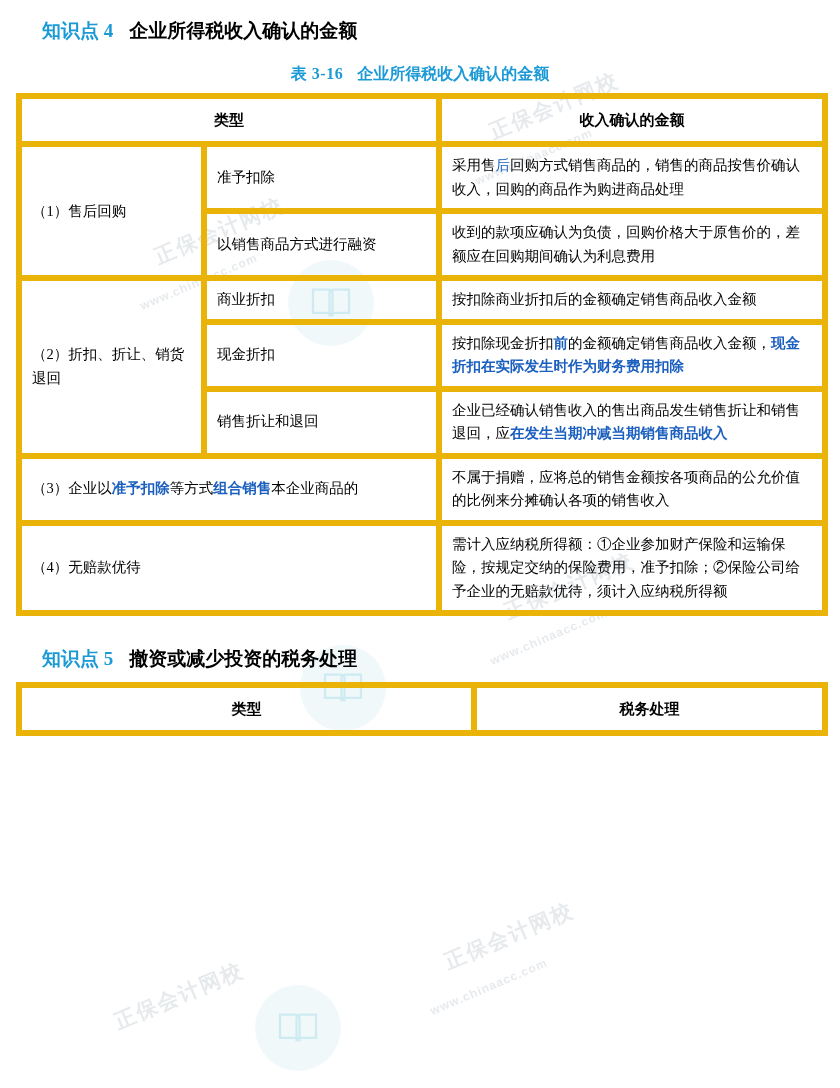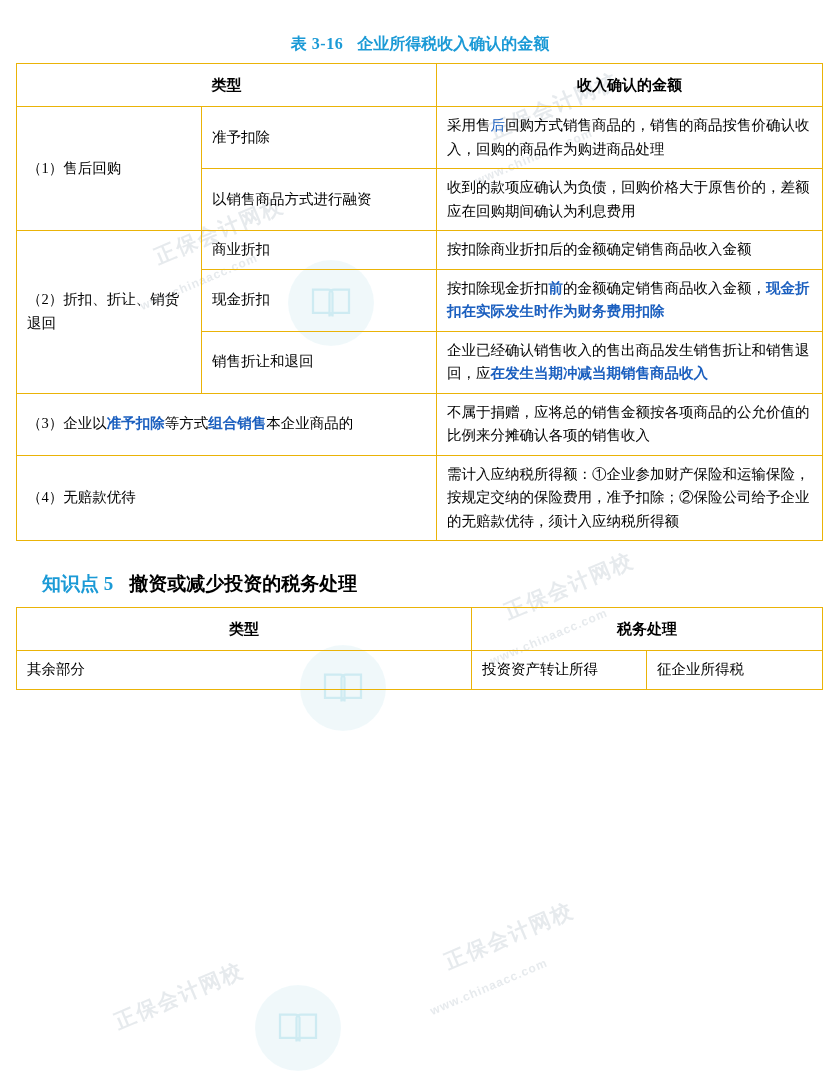--- a/index.html
+++ b/index.html
@@ -83,21 +83,21 @@
   
   table.doc {
     width: 806px;
     border-collapse: collapse;
     table-layout: fixed;
     position: relative;
     z-index: 10;
     background: transparent;
   }
   table.doc td, table.doc th {
-    border: 1px solid #eab308;
+    border: 6px solid #eab308;
     vertical-align: middle;
     font-size: 14.5px;
     line-height: 1.62;
     padding: 7px 10px;
     font-weight: normal;
     background: transparent;
   }
   table.doc th {
     text-align: center;
     font-weight: bold;
@@ -138,20 +138,23 @@
   <div class="wm wm-text wm-big" style="left:440px; top:950px;">正保会计网校</div>
   <div class="wm wm-text wm-small" style="left:428px; top:1005px;">www.chinaacc.com</div>
   <div class="wm wm-logo" style="left:255px; top:985px;">
     <svg viewBox="0 0 64 64">
         <path d="M8 14h20c3 0 6 2 6 5v31c0-3-3-5-6-5H8z" fill="none" stroke="#9fd8e6" stroke-width="3"></path>
         <path d="M56 14H36c-3 0-6 2-6 5v31c0-3 3-5 6-5h20z" fill="none" stroke="#9fd8e6" stroke-width="3"></path>
       </svg>
   </div>
   <div class="wm wm-text wm-big" style="left:110px; top:1010px;">正保会计网校</div>
 
+  <div class="kp-heading">
+    <span class="kp-label">知识点 4</span><span class="kp-title">企业所得税收入确认的金额</span>
+  </div>
 
   <div class="tbl-caption">
     <span class="cap-num">表 3-16</span><span class="cap-txt">企业所得税收入确认的金额</span>
   </div>
 
   <table class="doc">
     <colgroup>
       <col style="width:185px">
       <col style="width:235px">
       <col style="width:386px">
@@ -209,21 +212,16 @@
     <colgroup>
       <col style="width:455px">
       <col style="width:175px">
       <col style="width:176px">
     </colgroup>
     <tbody>
       <tr>
         <th>类型</th>
         <th colspan="2">税务处理</th>
       </tr>
-      <tr>
-        <td class="lft">其余部分</td>
-        <td class="lft">投资资产转让所得</td>
-        <td class="lft">征企业所得税</td>
-      </tr>
     </tbody>
   </table>
 
 </div>
 
 </body></html>

